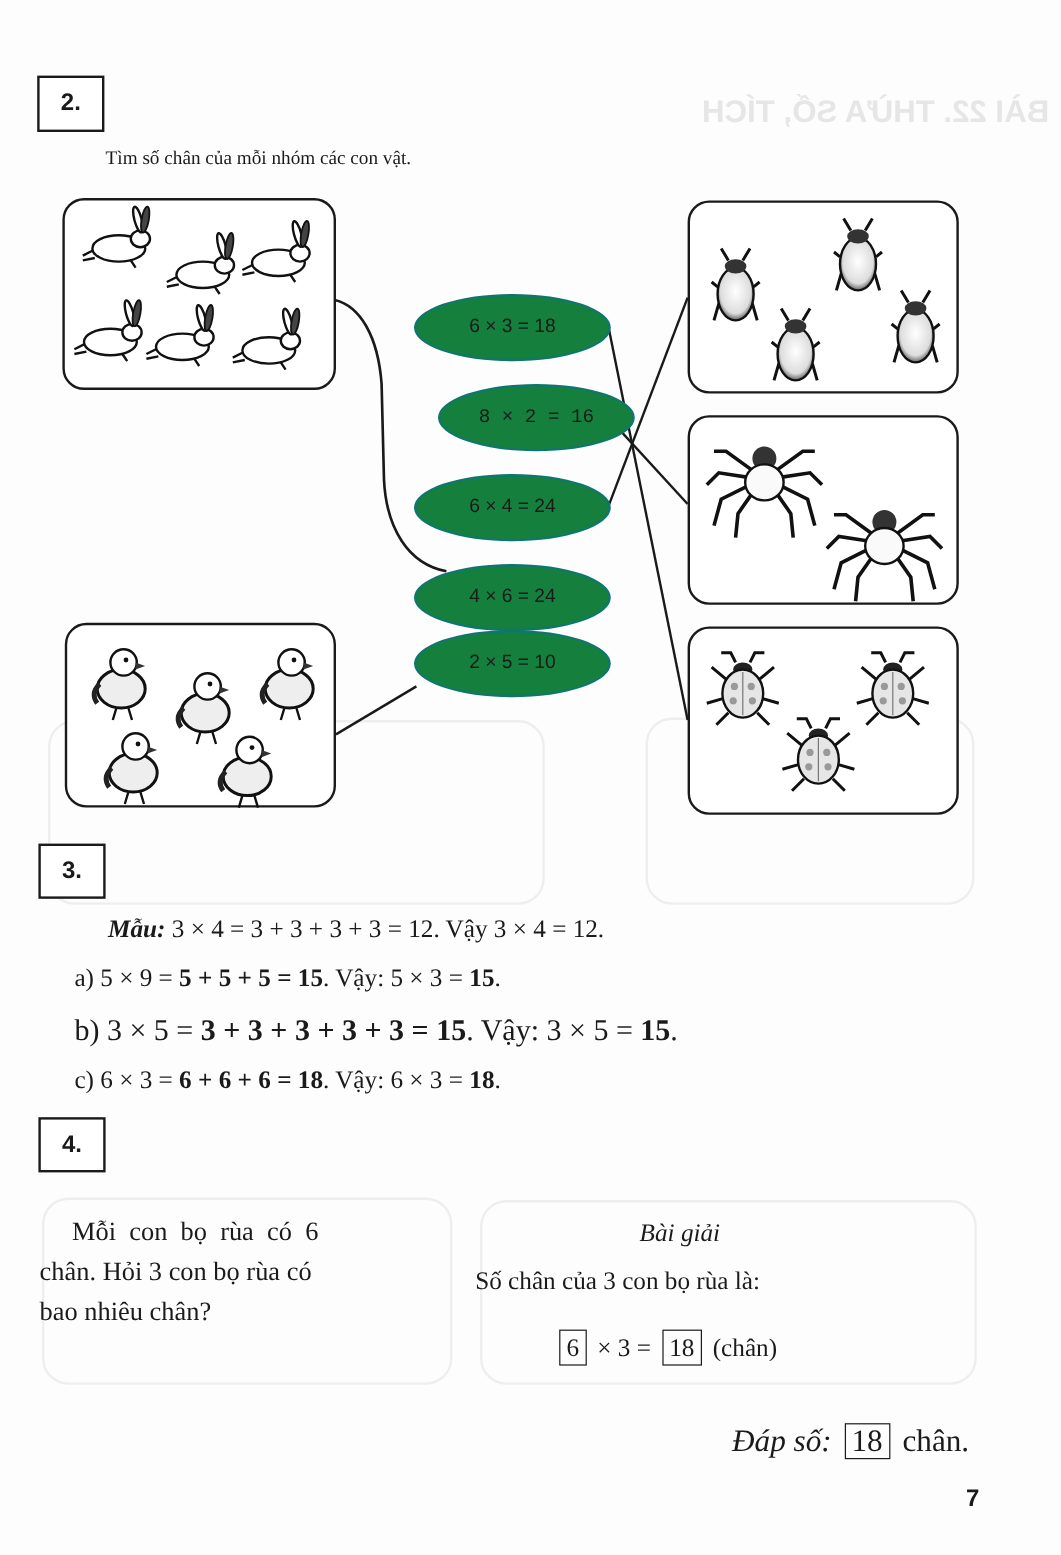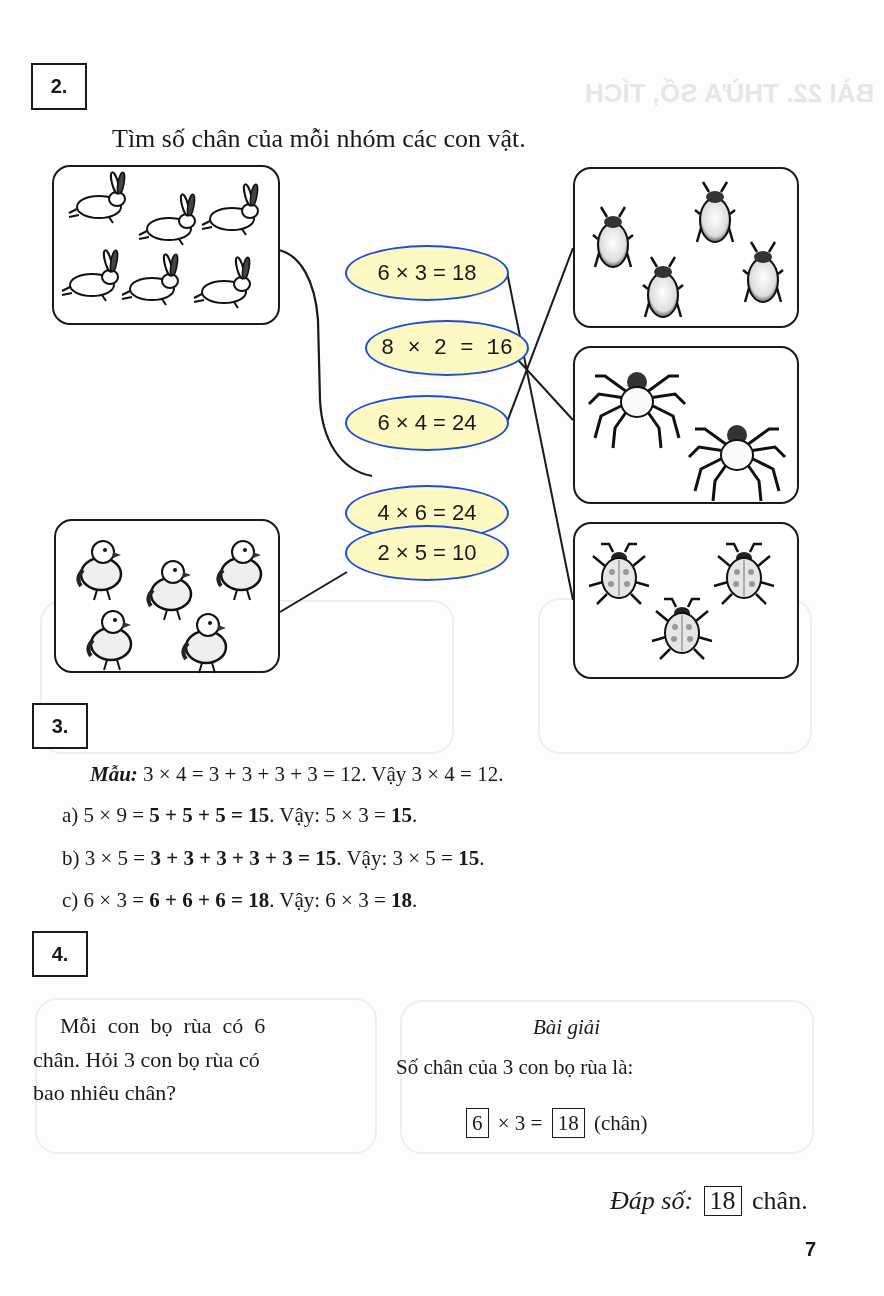--- a/index.html
+++ b/index.html
@@ -16,40 +16,40 @@
       font-family: "Liberation Sans", sans-serif; font-weight: bold; font-size: 20px;
       display: flex; align-items: center; justify-content: center; box-sizing: border-box;
     }
     .text { position: absolute; font-size: 20px; white-space: nowrap; font-family: "Liberation Serif", serif; }
     .pic-box {
       position: absolute; border: 2.5px solid #1a1a1a; border-radius: 18px; background: #fff;
       box-sizing: border-box;
     }
     .pic-box svg { position: absolute; left: 0; top: 0; }
     .oval {
-      position: absolute; border: 2px solid #1d4ed8; border-radius: 50%; background: #fef9c3;
+      position: absolute; border: 2px solid #0f766e; border-radius: 50%; background: #15803d;
       display: flex; align-items: center; justify-content: center; box-sizing: border-box;
-      font-family: "Liberation Sans", sans-serif; font-size: 22px;
+      font-family: "Liberation Sans", sans-serif; font-size: 16px;
     }
     .b { font-weight: bold; }
     .i { font-style: italic; text-align: right; }
     .ans { display: inline-block; border: 1.5px solid #1a1a1a; padding: 0 5px; line-height: 28px; margin: 0 4px; }
     #lines { position: absolute; left: 0; top: 0; }
   </style>
 </head>
 <body>
 
 <div class="ghost" style="left:585px;top:78px;font-size:26px;transform:scaleX(-1);">BÀI 22. THỪA SỐ, TÍCH</div>
 <div class="ghost-box" style="left:40px;top:600px;width:410px;height:150px;"></div>
 <div class="ghost-box" style="left:538px;top:598px;width:270px;height:152px;"></div>
 <div class="ghost-box" style="left:35px;top:998px;width:338px;height:152px;"></div>
 <div class="ghost-box" style="left:400px;top:1000px;width:410px;height:150px;"></div>
 
 <div class="num-box" style="left:31px;top:63px;width:56px;height:47px;">2.</div>
-<div class="text" style="left:88px;top:124px;font-size:26px;margin-left:24px;">Tìm số chân của mỗi nhóm các con vật.</div>
+<div class="text" style="left:88px;top:124px;font-size:16px;">Tìm số chân của mỗi nhóm các con vật.</div>
 
 <svg id="lines" width="884" height="700">
   <path d="M279,250 C300,255 315,280 318,320 L320,400 C322,440 340,470 372,476" fill="none" stroke="#1a1a1a" stroke-width="2.2"></path>
   <line x1="280" y1="612" x2="347" y2="572" stroke="#1a1a1a" stroke-width="2"></line>
   <line x1="507" y1="272" x2="573" y2="600" stroke="#1a1a1a" stroke-width="2"></line>
   <line x1="507" y1="348" x2="573" y2="420" stroke="#1a1a1a" stroke-width="2"></line>
   <line x1="507" y1="422" x2="573" y2="248" stroke="#1a1a1a" stroke-width="2"></line>
 </svg>
 
 <div class="pic-box" style="left:52px;top:165px;width:228px;height:160px;">
@@ -88,21 +88,21 @@
     <use href="#chick" x="115" y="65"></use>
     <use href="#chick" x="185" y="45"></use>
     <use href="#chick" x="55" y="115"></use>
     <use href="#chick" x="150" y="118"></use>
   </svg>
 </div>
 
 <div class="oval" style="left:345px;top:245px;width:164px;height:56px;">6 × 3 = 18</div>
 <div class="oval" style="left:365px;top:320px;width:164px;height:56px;font-family:Liberation Mono, monospace;">8 × 2 = 16</div>
 <div class="oval" style="left:345px;top:395px;width:164px;height:56px;">6 × 4 = 24</div>
-<div class="oval" style="left:345px;top:485px;width:164px;height:56px;">4 × 6 = 24</div>
+<div class="oval" style="left:345px;top:470px;width:164px;height:56px;">4 × 6 = 24</div>
 <div class="oval" style="left:345px;top:525px;width:164px;height:56px;">2 × 5 = 10</div>
 
 <div class="pic-box" style="left:573px;top:167px;width:226px;height:161px;">
   <svg width="226" height="161">
     <defs>
       <radialGradient id="bg1" cx="50%" cy="45%" r="60%">
         <stop offset="0%" stop-color="#fff"></stop>
           <stop offset="70%" stop-color="#ddd"></stop>
           <stop offset="100%" stop-color="#333"></stop>
       </radialGradient>
@@ -153,21 +153,21 @@
   </svg>
 </div>
 
 <div class="num-box" style="left:32px;top:703px;width:56px;height:46px;">3.</div>
 <div class="text" style="left:90px;top:762px;font-size:21px;">
   <span class="b i">Mẫu:</span><span> 3 × 4 = 3 + 3 + 3 + 3 = 12. Vậy 3 × 4 = 12.</span>
 </div>
 <div class="text" style="left:62px;top:803px;font-size:21px;">
   <span>a) 5 × 9 = </span><span class="b">5 + 5 + 5 = 15</span><span>. Vậy: 5 × 3 = </span><span class="b">15</span><span>.</span>
 </div>
-<div class="text" style="left:62px;top:846px;font-size:21px;">
+<div class="text" style="left:62px;top:846px;font-size:25px;">
   <span>b) 3 × 5 = </span><span class="b">3 + 3 + 3 + 3 + 3 = 15</span><span>. Vậy: 3 × 5 = </span><span class="b">15</span><span>.</span>
 </div>
 <div class="text" style="left:62px;top:888px;font-size:21px;">
   <span>c) 6 × 3 = </span><span class="b">6 + 6 + 6 = 18</span><span>. Vậy: 6 × 3 = </span><span class="b">18</span><span>.</span>
 </div>
 
 <div class="num-box" style="left:32px;top:931px;width:56px;height:46px;">4.</div>
 <div class="text" style="left:60px;top:1013px;font-size:22px;white-space:pre;">Mỗi  con  bọ  rùa  có  6</div>
 <div class="text" style="left:33px;top:1047px;font-size:22px;">chân. Hỏi 3 con bọ rùa có</div>
 <div class="text" style="left:33px;top:1080px;font-size:22px;">bao nhiêu chân?</div>

